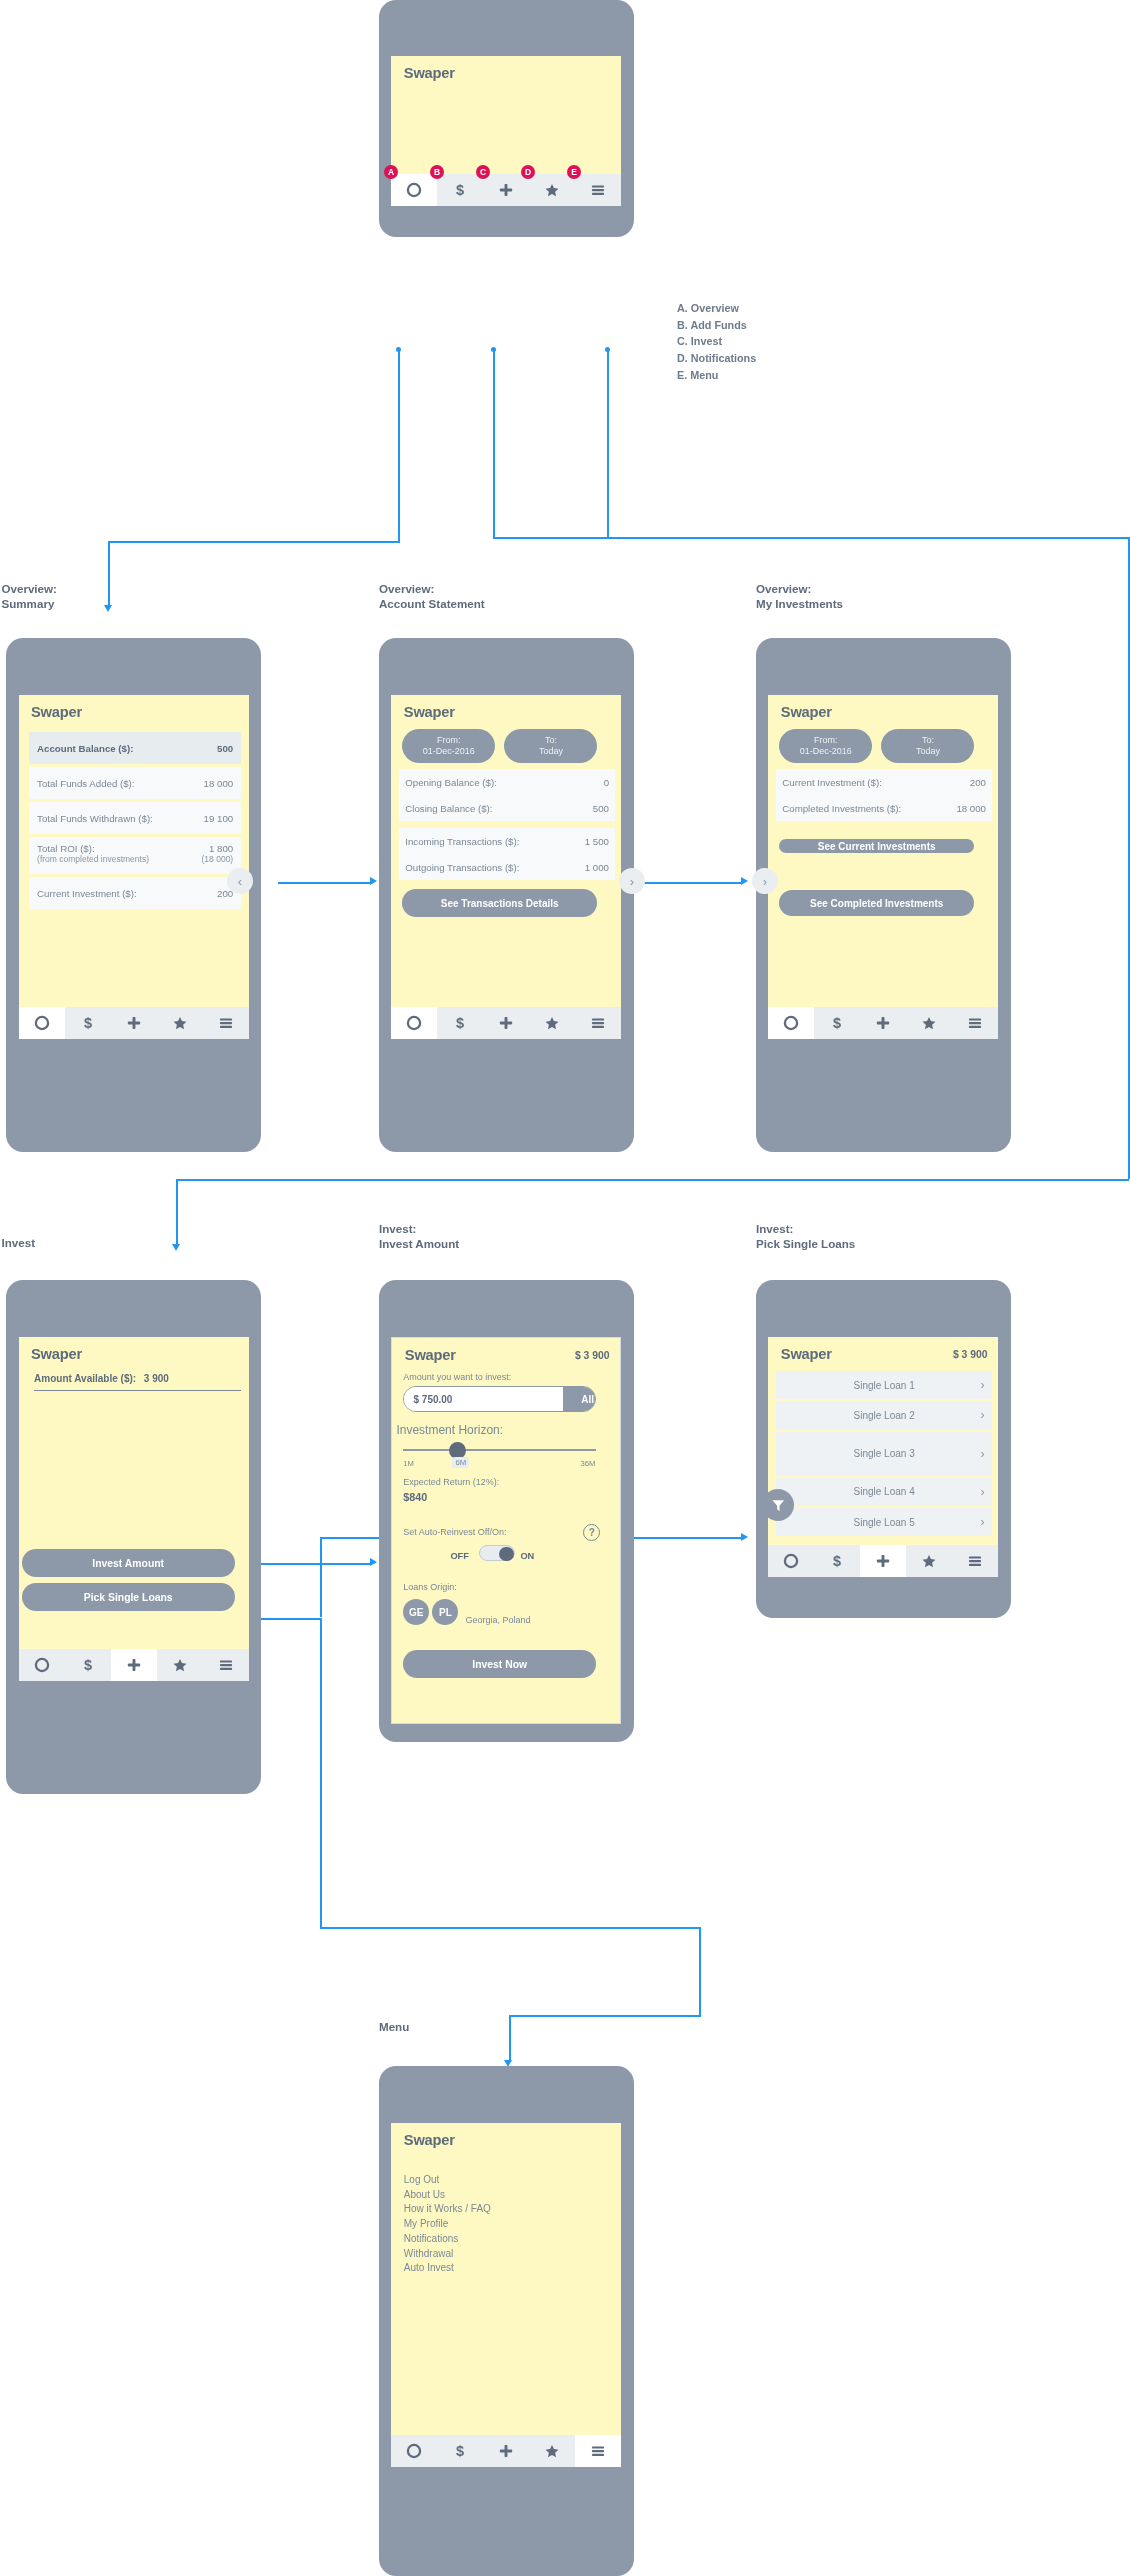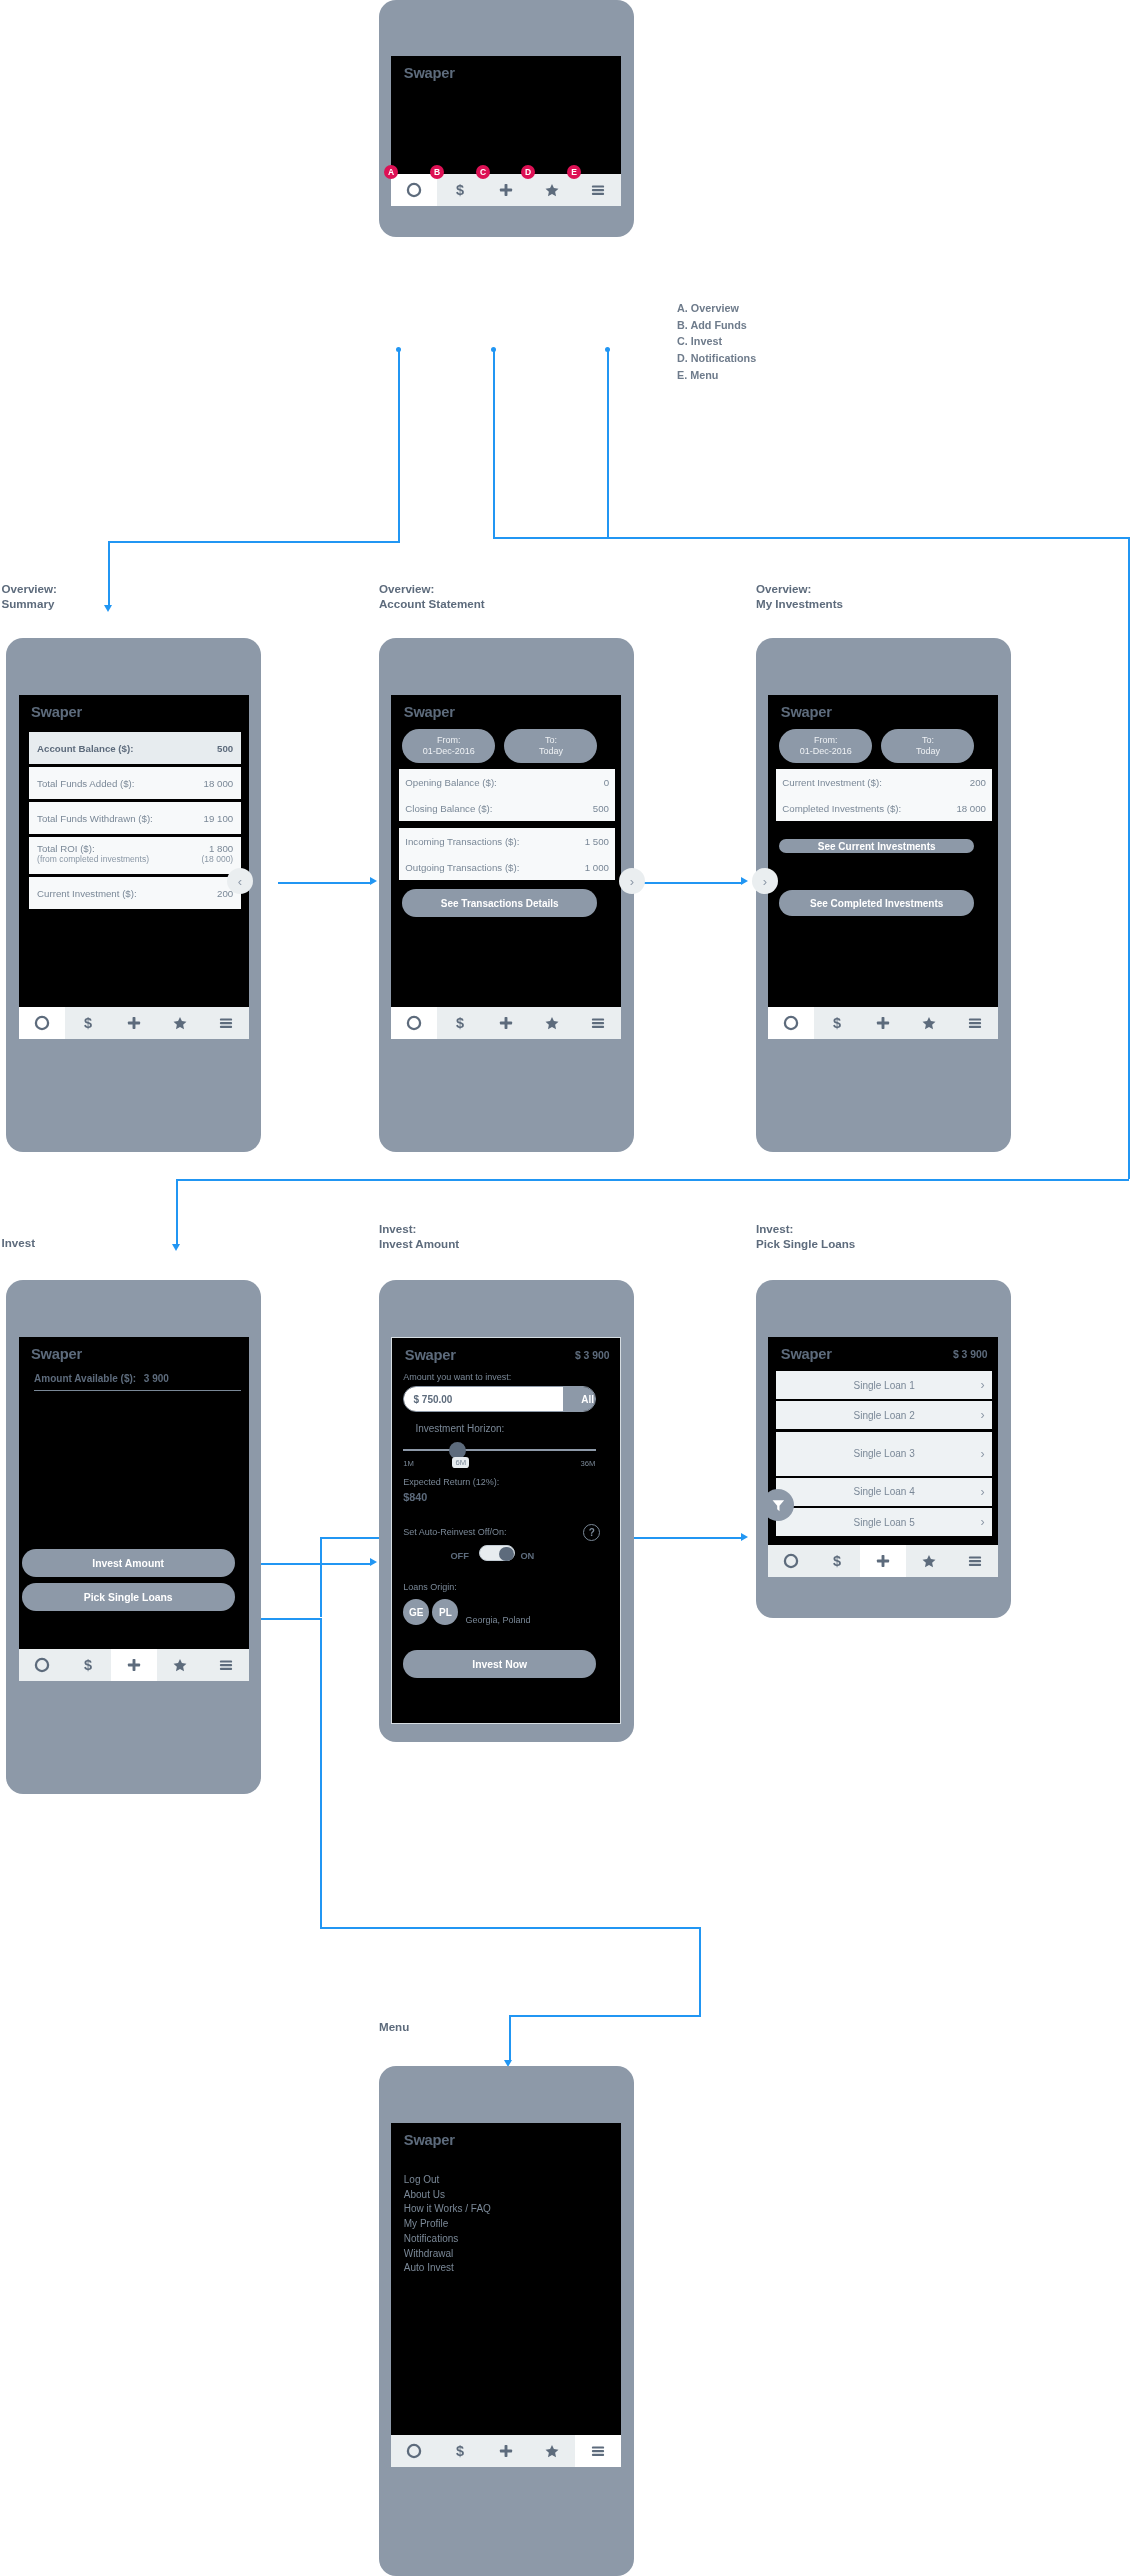--- a/index.html
+++ b/index.html
@@ -12,21 +12,21 @@
   #canvas { position: relative; width: 1131px; height: 2576px; overflow: hidden; }
 
   
   .phone {
     position: absolute;
     background: #8d99a8;
     border-radius: 17px;
   }
   .screen {
     position: absolute;
-    background: #000000;
+    background: #fef9c3;
     overflow: hidden;
   }
   .brand {
     font-weight: bold;
     color: #5d6b7c;
     letter-spacing: -0.2px;
   }
   .hdr-amount {
     position: absolute;
     font-weight: bold;
@@ -574,21 +574,21 @@
     <div class="screen" style="left:12.4px; top:57px; width:230px; height:387px; border:0.8px solid #d6dde2;">
       <div class="brand" style="position:absolute; left:12.4px; top:9.3px; font-size:14.7px;">Swaper</div>
       <div class="hdr-amount" style="right:10.8px; top:12.4px; font-size:10.4px;">$ 3 900</div>
 
       <div style="position:absolute; left:10.8px; top:34px; font-size:9px; color:#7a8897;">Amount you want to invest:</div>
       <div class="amt-input" style="left:10.8px; top:48px; width:193px; height:26px;">
         <div class="field">$ 750.00</div>
         <div class="allbtn">All</div>
       </div>
 
-      <div style="position:absolute; left:23px; top:85px; font-size:10px; color:#7a8897;">Investment Horizon:</div>
+      <div style="position:absolute; left:4px; top:85px; font-size:12px; color:#7a8897;">Investment Horizon:</div>
       <div class="slider-track" style="left:10.8px; top:111px; width:193px;"></div>
       <div class="slider-knob" style="left:57px; top:104px;"></div>
       <div class="tick" style="left:10.8px; top:121px;">1M</div>
       <div class="tick cur" style="left:60px; top:119px;">6M</div>
       <div class="tick" style="left:188px; top:121px;">36M</div>
 
       <div style="position:absolute; left:10.8px; top:139px; font-size:9px; color:#7a8897;">Expected Return (12%):</div>
       <div style="position:absolute; left:10.8px; top:153px; font-size:10.8px; font-weight:bold; color:#5d6b7c;">$840</div>
 
       <div style="position:absolute; left:10.8px; top:189px; font-size:9px; color:#7a8897;">Set Auto-Reinvest Off/On:</div>

